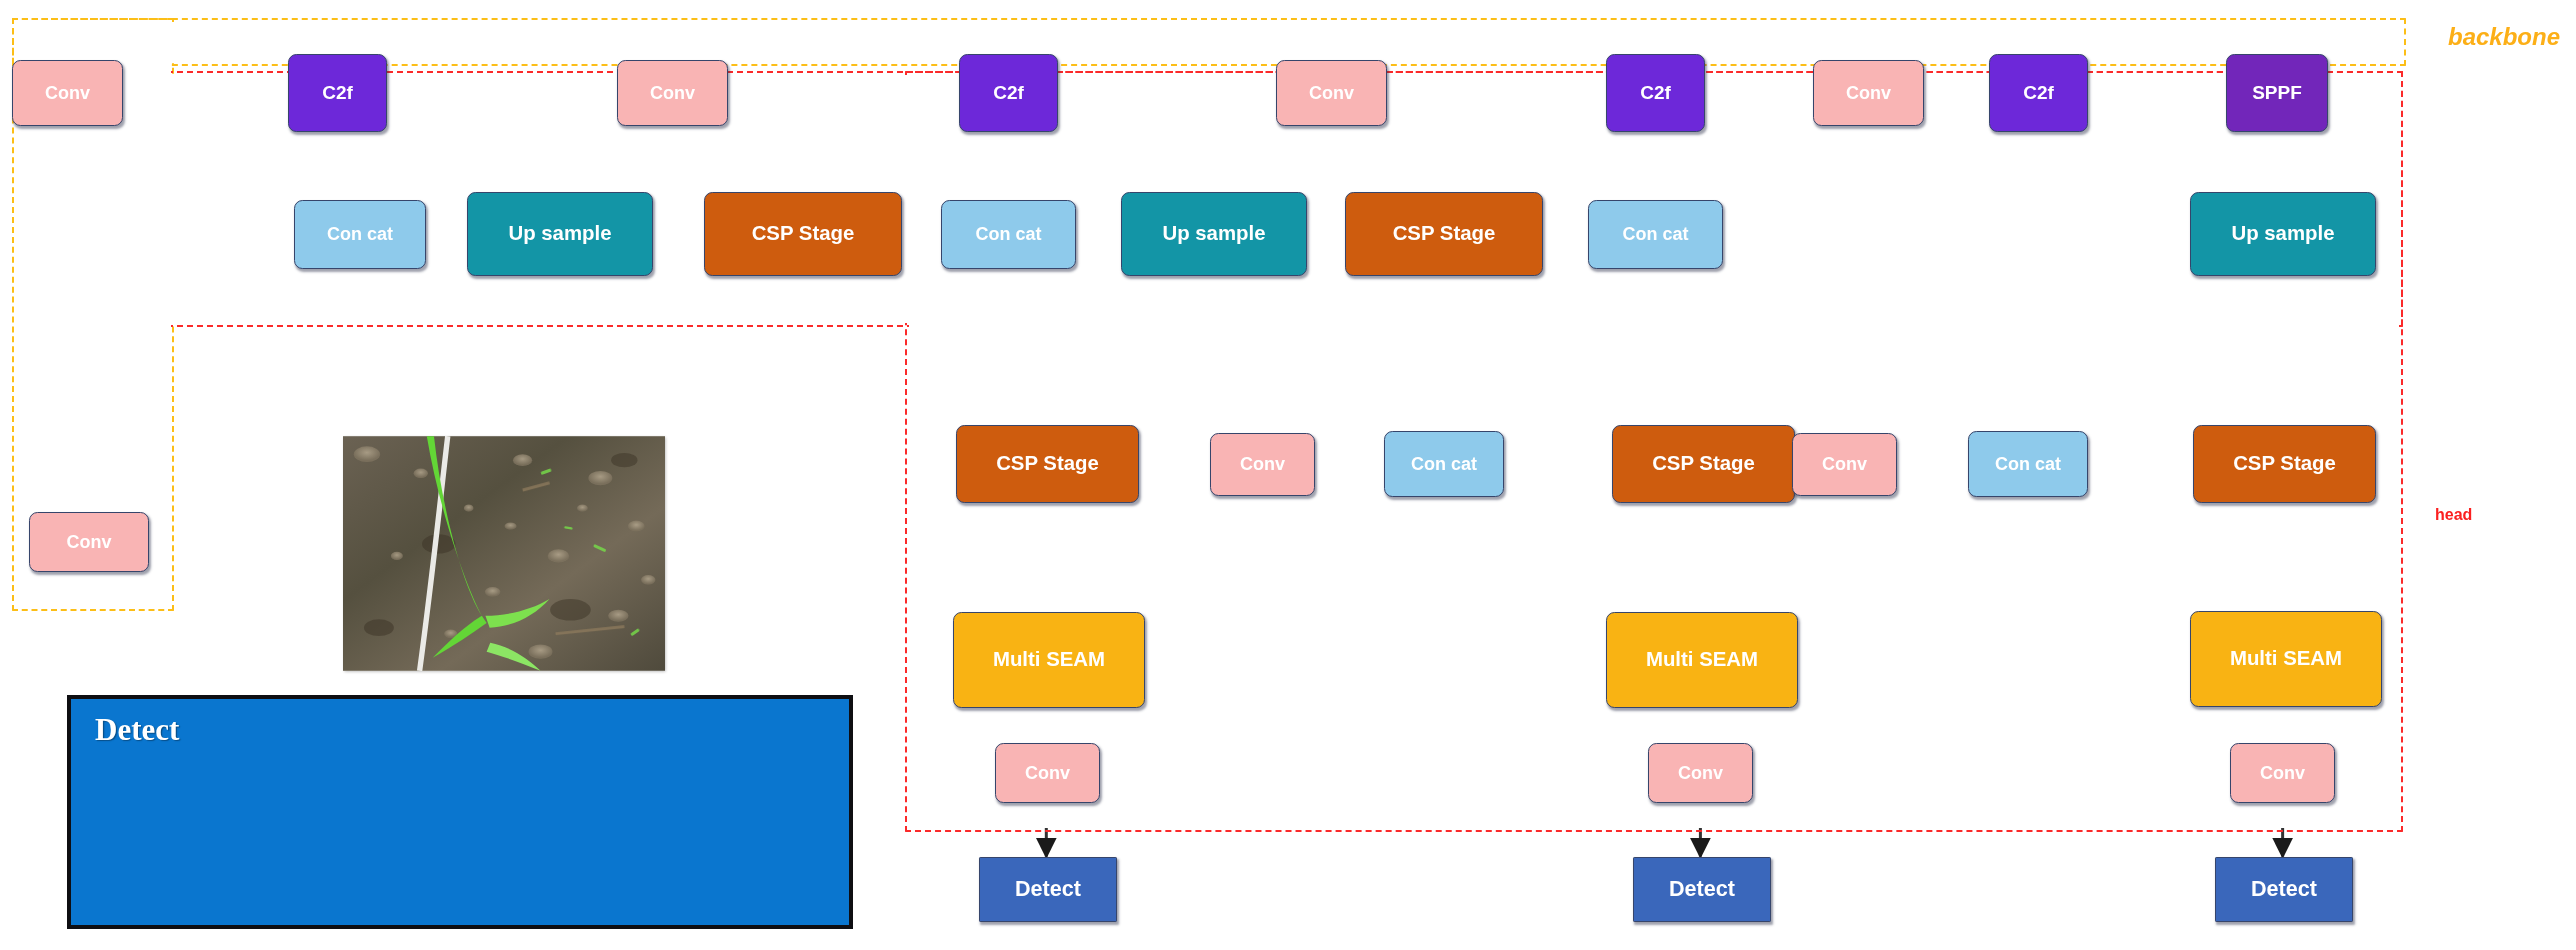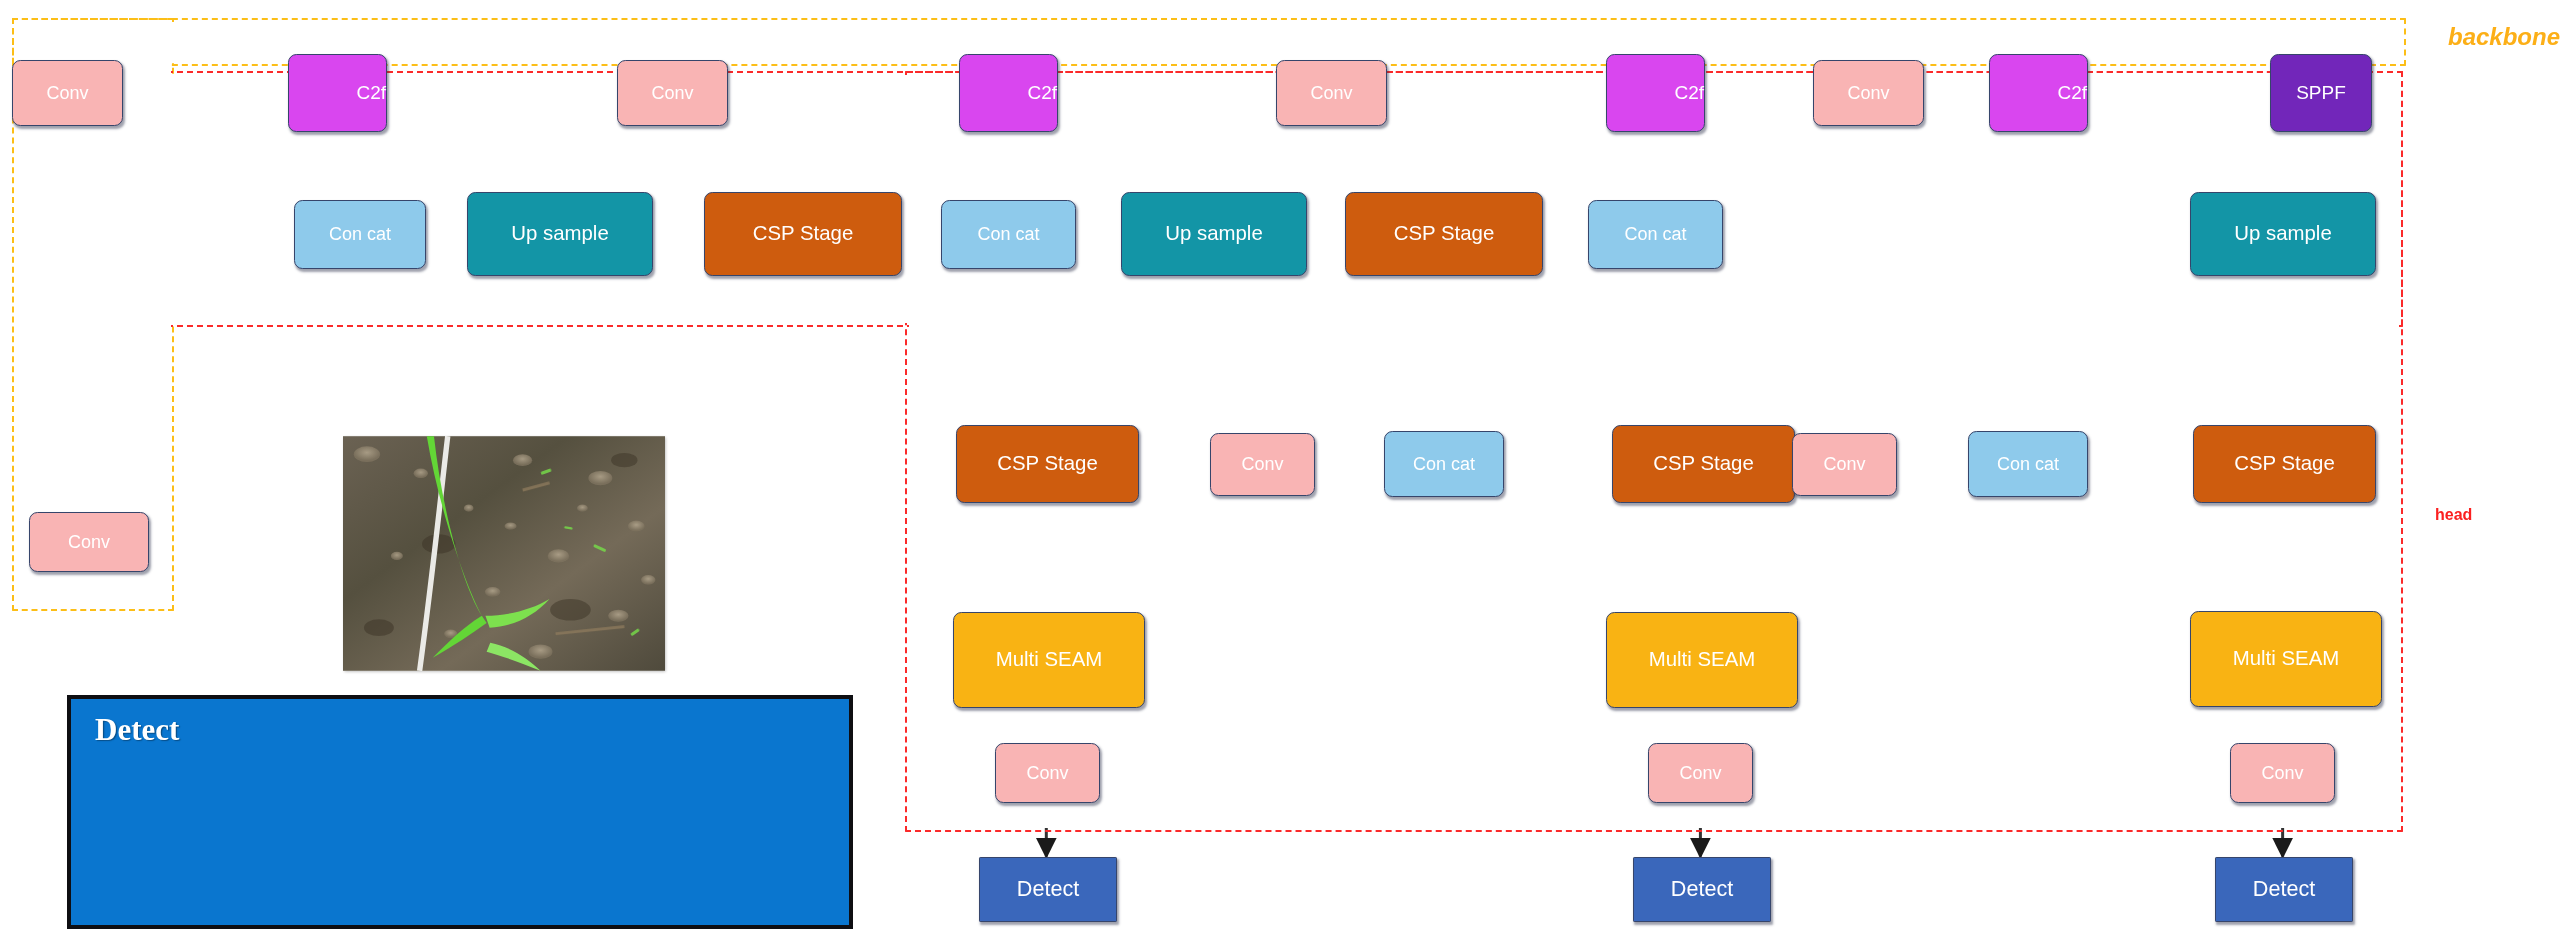--- a/index.html
+++ b/index.html
@@ -8,29 +8,29 @@
   svg#wires{position:absolute;left:0;top:0;width:2576px;height:950px;pointer-events:none;}
 
   
   .node{
     position:absolute;
     box-sizing:border-box;
     display:flex;align-items:center;justify-content:center;
     text-align:center;
     color:#ffffff;
     font-family:"Liberation Sans",sans-serif;
-    font-weight:400;
+    font-weight:700;
     border:1.8px solid #36456b;
     border-radius:8.4px;
     box-shadow:1.8px 2.4px 2.4px rgba(40,45,70,.45);
     line-height:1.05;
     z-index:5;
   }
   .n-conv   {background:#f9b4b4;}
-  .n-c2f    {background:#d946ef;justify-content:flex-end;}
+  .n-c2f    {background:#6d28d9;}
   .n-sppf   {background:#7226ba;}
   .n-concat {background:#8ecaeb;}
   .n-ups    {background:#1395a6;}
   .n-csp    {background:#ce5c0e;}
   .n-seam   {background:#f9b313;margin-top:40px;}
   .n-detect {background:#3a67bb;border-radius:1.2px;}
   .n-conv2d {background:#ef6058;}
   .n-slide  {background:#a7cf7a;}
 
   
@@ -240,21 +240,21 @@
   </div>
   <div class="node n-c2f" style="left:1606px;top:54px;width:99px;height:78px;font-size:19px;">
     <span>C2f</span>
   </div>
   <div class="node n-conv" style="left:1813px;top:60px;width:111px;height:66px;font-size:18px;">
     <span>Conv</span>
   </div>
   <div class="node n-c2f" style="left:1989px;top:54px;width:99px;height:78px;font-size:19px;">
     <span>C2f</span>
   </div>
-  <div class="node n-sppf" style="left:2226px;top:54px;width:102px;height:78px;font-size:19px;margin-left:44px;">
+  <div class="node n-sppf" style="left:2226px;top:54px;width:102px;height:78px;font-size:19px;">
     <span>SPPF</span>
   </div>
 
   <div class="node n-concat" style="left:294px;top:200px;width:132px;height:69px;font-size:18px;">
     <span>Con cat</span>
   </div>
   <div class="node n-ups" style="left:467px;top:192px;width:186px;height:84px;font-size:20.4px;">
     <span>Up sample</span>
   </div>
   <div class="node n-csp" style="left:704px;top:192px;width:198px;height:84px;font-size:20.4px;">

